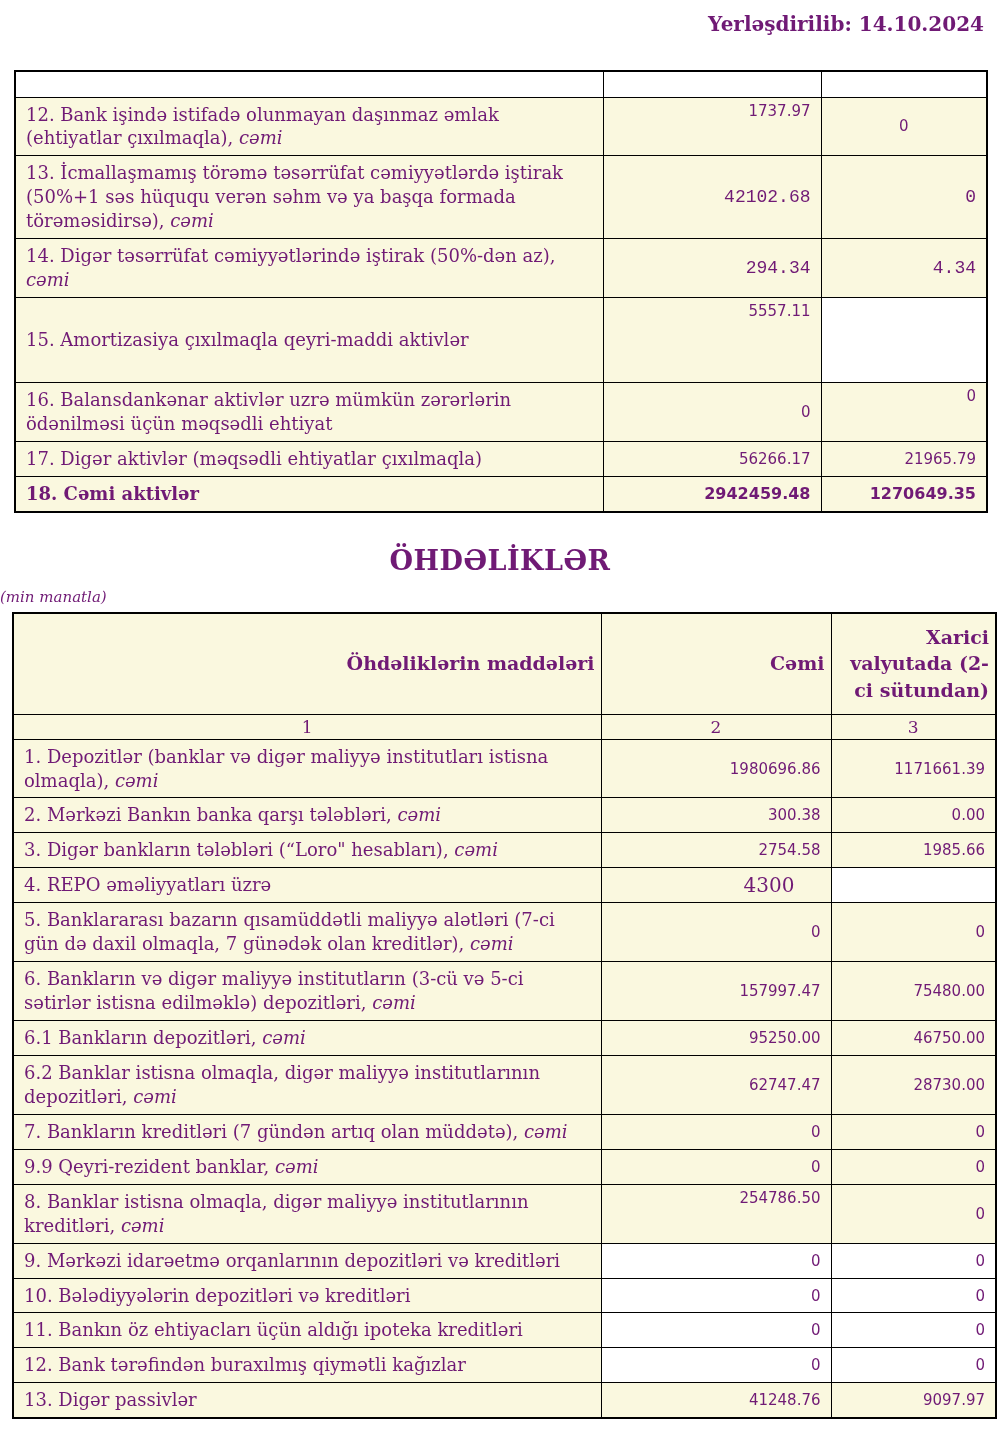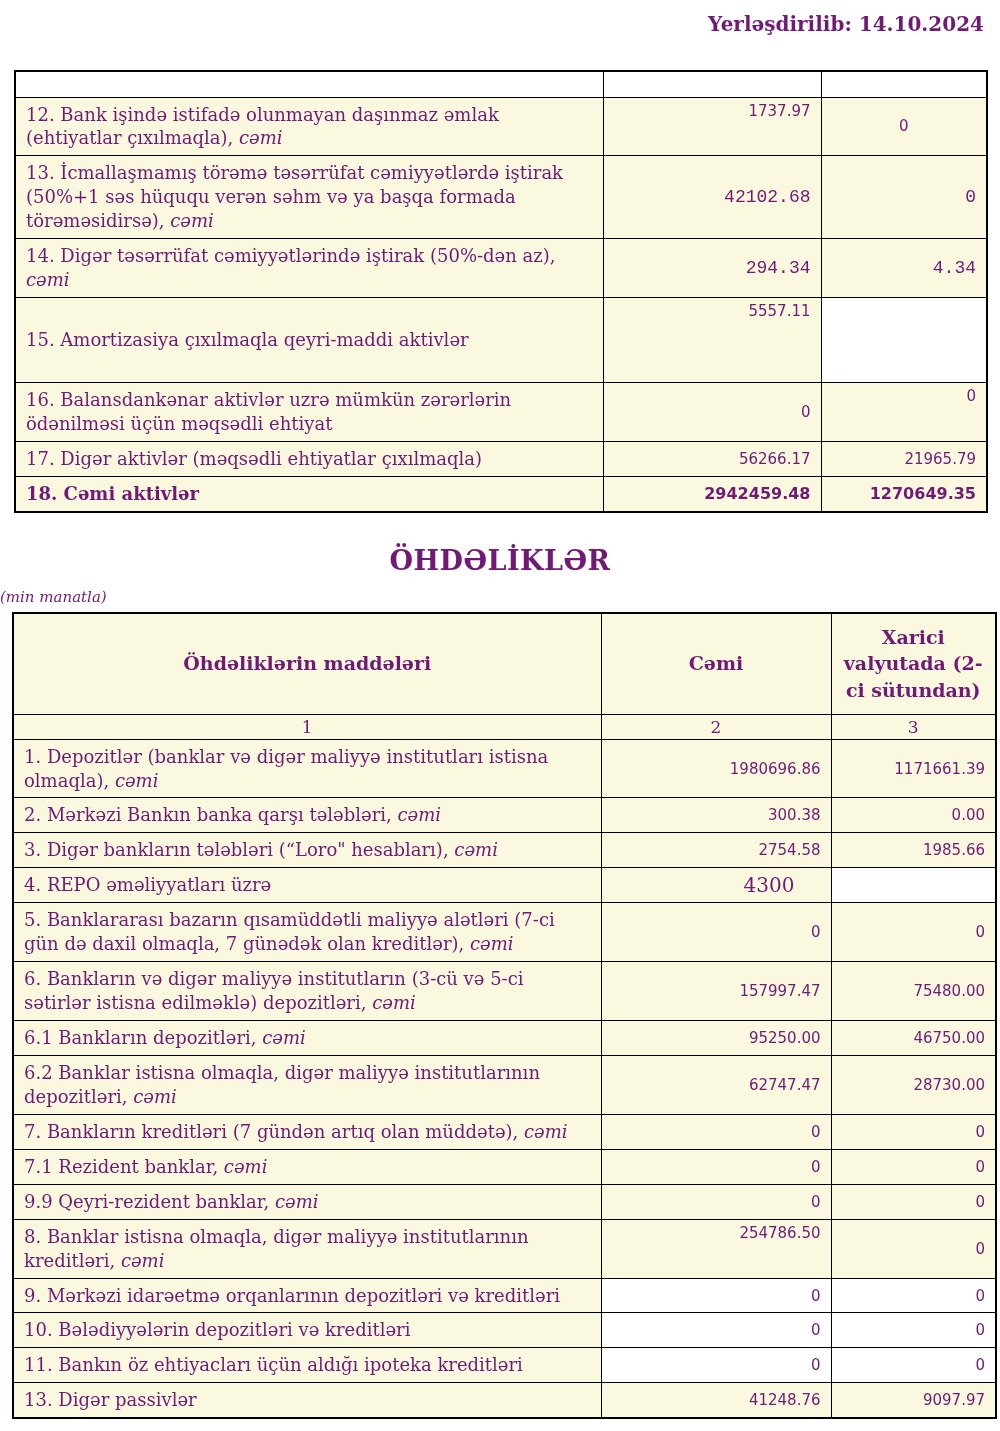--- a/index.html
+++ b/index.html
@@ -53,21 +53,21 @@
   .unit {
     text-align:left;
     font-style:italic;
     font-size:15px;
     margin:12px 16px 0 0;
   }
   .head-row th {
     background:#faf8df;
     font-size:19px;
     font-weight:bold;
-    text-align:center;
+    text-align:right;
     vertical-align:middle;
     padding:10px 6px;
     line-height:1.4;
   }
   .num-row td {
     background:#faf8df;
     text-align:center;
     font-size:17px;
     padding:2px 4px;
   }
@@ -191,25 +191,20 @@
           <td class="lbl"><span>6.2 Banklar istisna olmaqla, digər maliyyə institutlarının depozitləri, </span><span class="it">cəmi</span></td>
           <td class="num">62747.47</td>
           <td class="num">28730.00</td>
         </tr>
         <tr>
           <td class="lbl"><span>7. Bankların kreditləri (7 gündən artıq olan müddətə), </span><span class="it">cəmi</span></td>
           <td class="num">0</td>
           <td class="num">0</td>
         </tr>
         <tr>
-          <td class="lbl"><span>7.1 Rezident banklar, </span><span class="it">cəmi</span></td>
-          <td class="num">0</td>
-          <td class="num">0</td>
-        </tr>
-        <tr>
           <td class="lbl"><span>9.9 Qeyri-rezident banklar, </span><span class="it">cəmi</span></td>
           <td class="num">0</td>
           <td class="num">0</td>
         </tr>
         <tr>
           <td class="lbl"><span>8. Banklar istisna olmaqla, digər maliyyə institutlarının kreditləri, </span><span class="it">cəmi</span></td>
           <td class="num" style="vertical-align: top;">254786.50</td>
           <td class="num">0</td>
         </tr>
         <tr>
@@ -217,20 +212,25 @@
           <td class="num white">0</td>
           <td class="num white">0</td>
         </tr>
         <tr>
           <td class="lbl"><span>10. Bələdiyyələrin depozitləri və kreditləri</span></td>
           <td class="num white">0</td>
           <td class="num white">0</td>
         </tr>
         <tr>
           <td class="lbl"><span>11. Bankın öz ehtiyacları üçün aldığı ipoteka kreditləri</span></td>
+          <td class="num white">0</td>
+          <td class="num white">0</td>
+        </tr>
+        <tr>
+          <td class="lbl"><span>12. Bank tərəfindən buraxılmış qiymətli kağızlar</span></td>
           <td class="num white">0</td>
           <td class="num white">0</td>
         </tr>
         <tr>
           <td class="lbl"><span>13. Digər passivlər</span></td>
           <td class="num">41248.76</td>
           <td class="num">9097.97</td>
         </tr>
       </tbody>
   </table>

